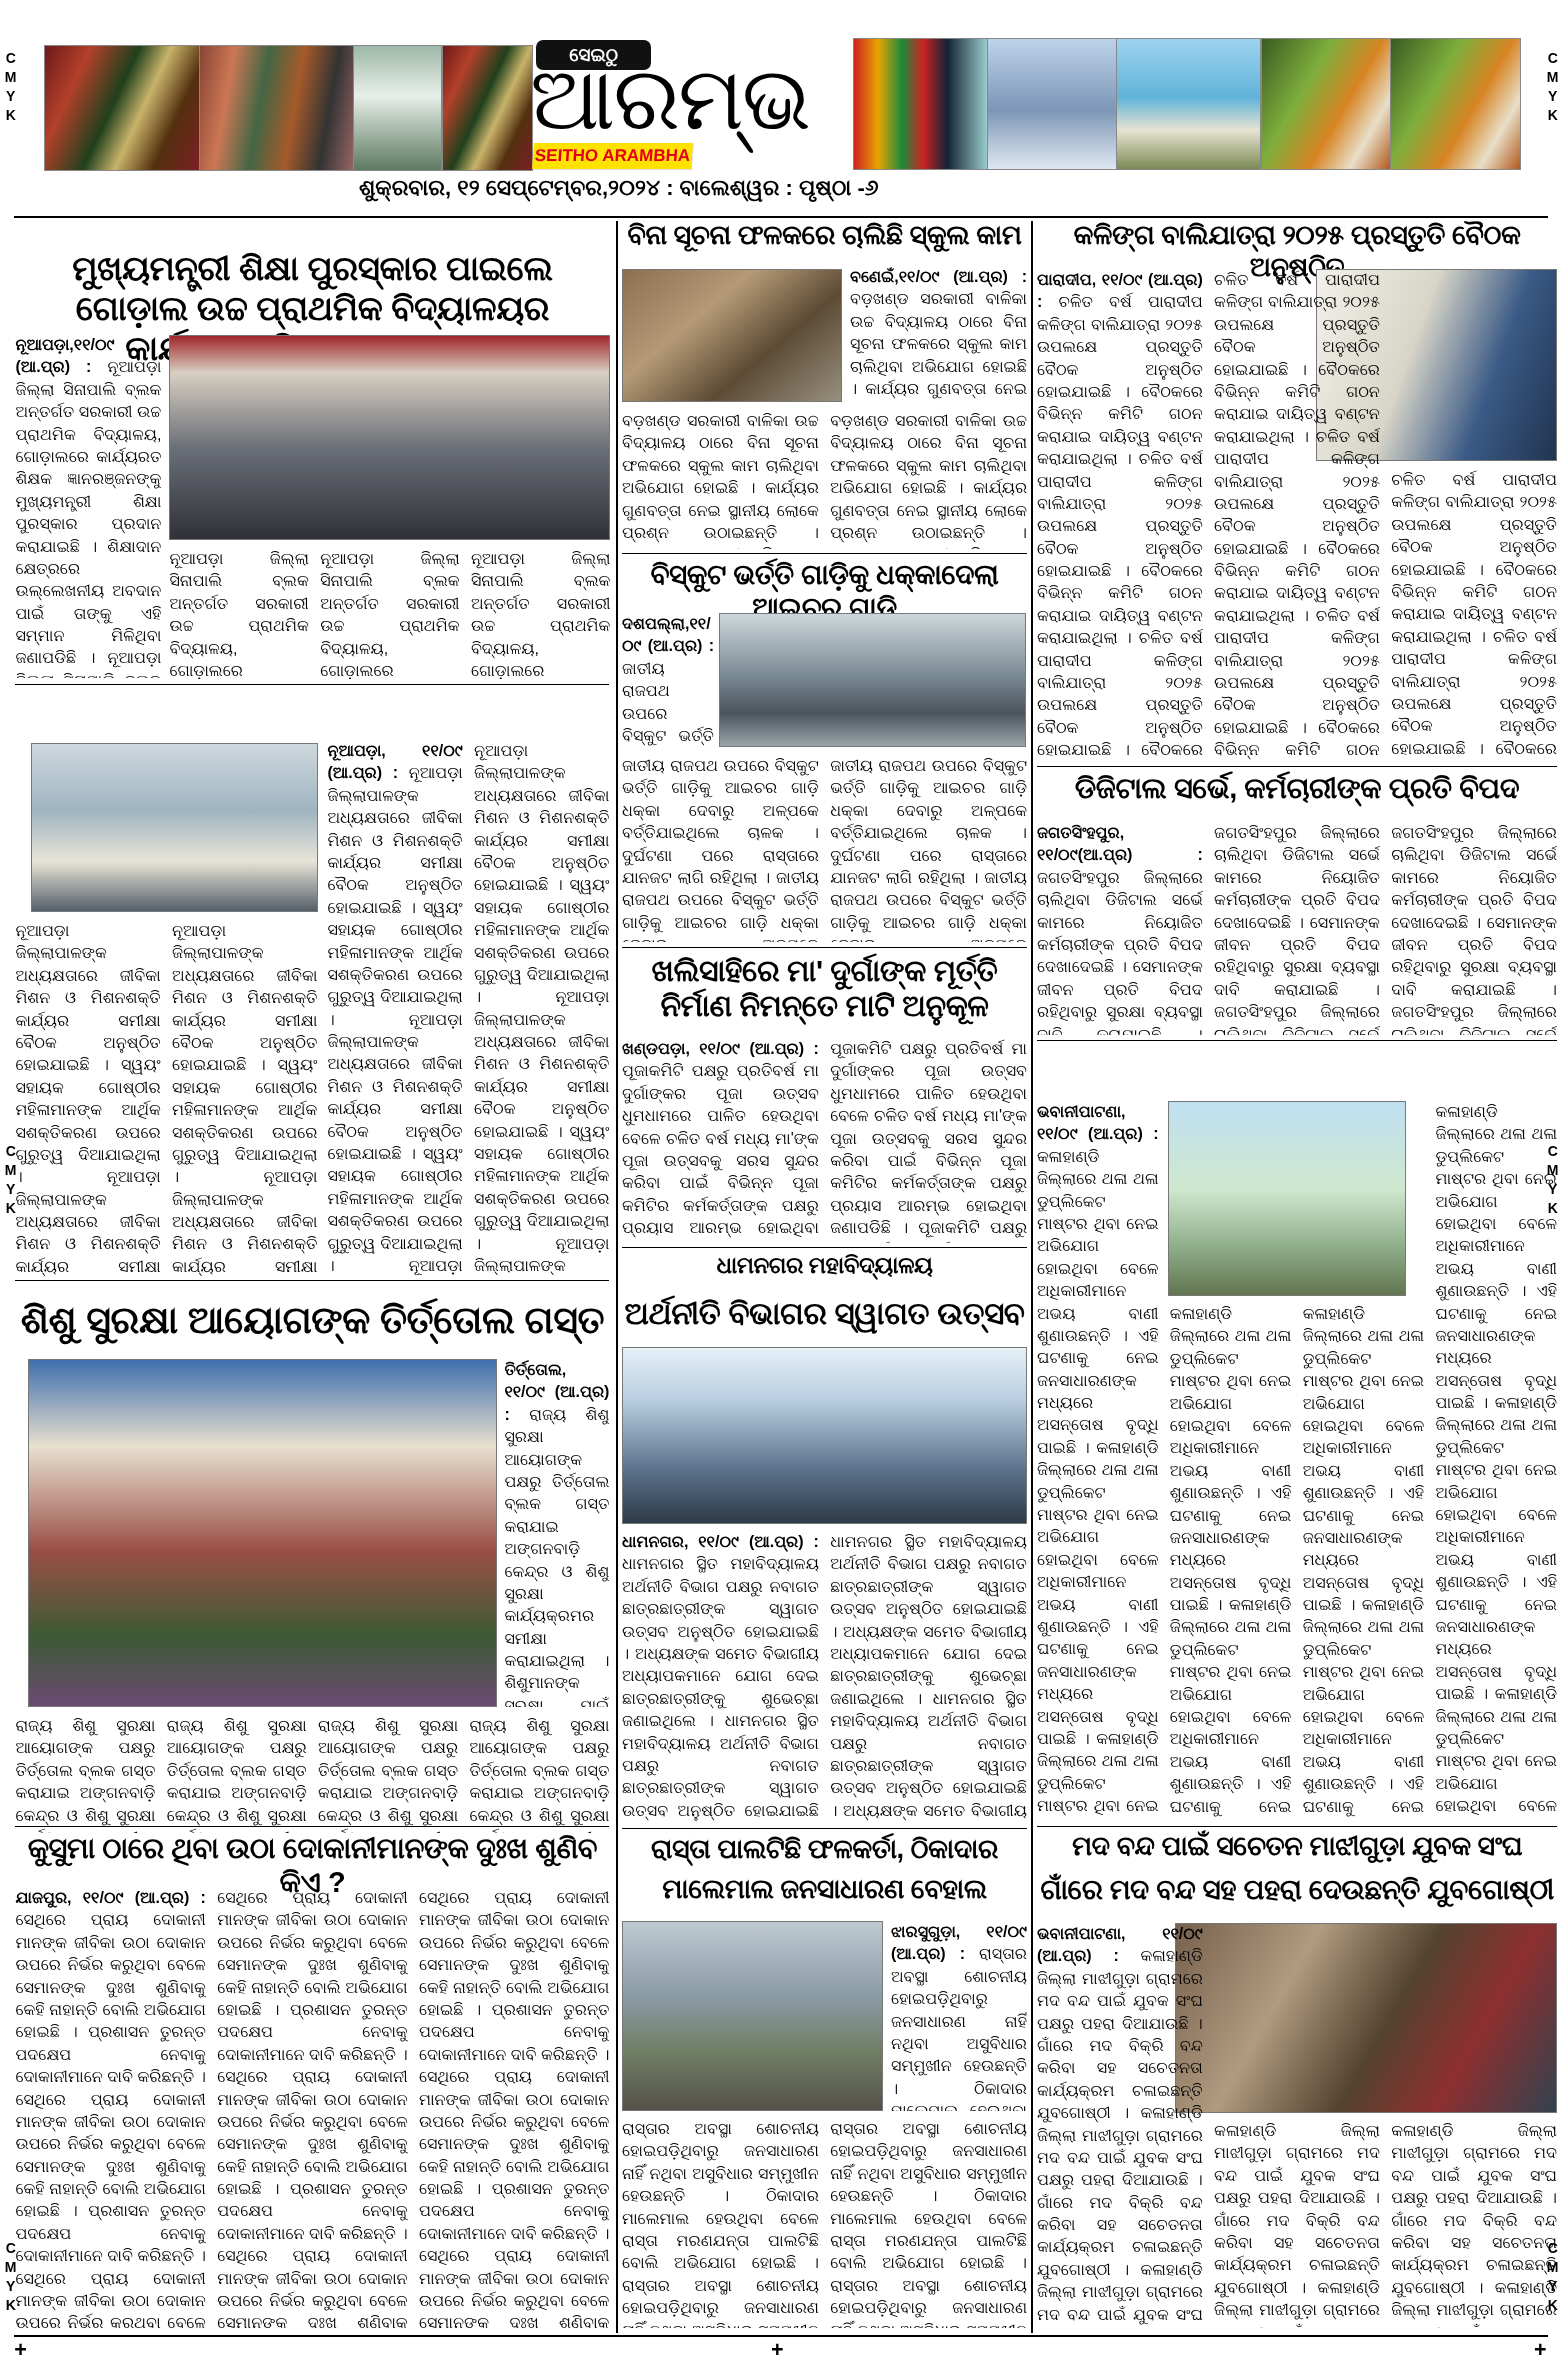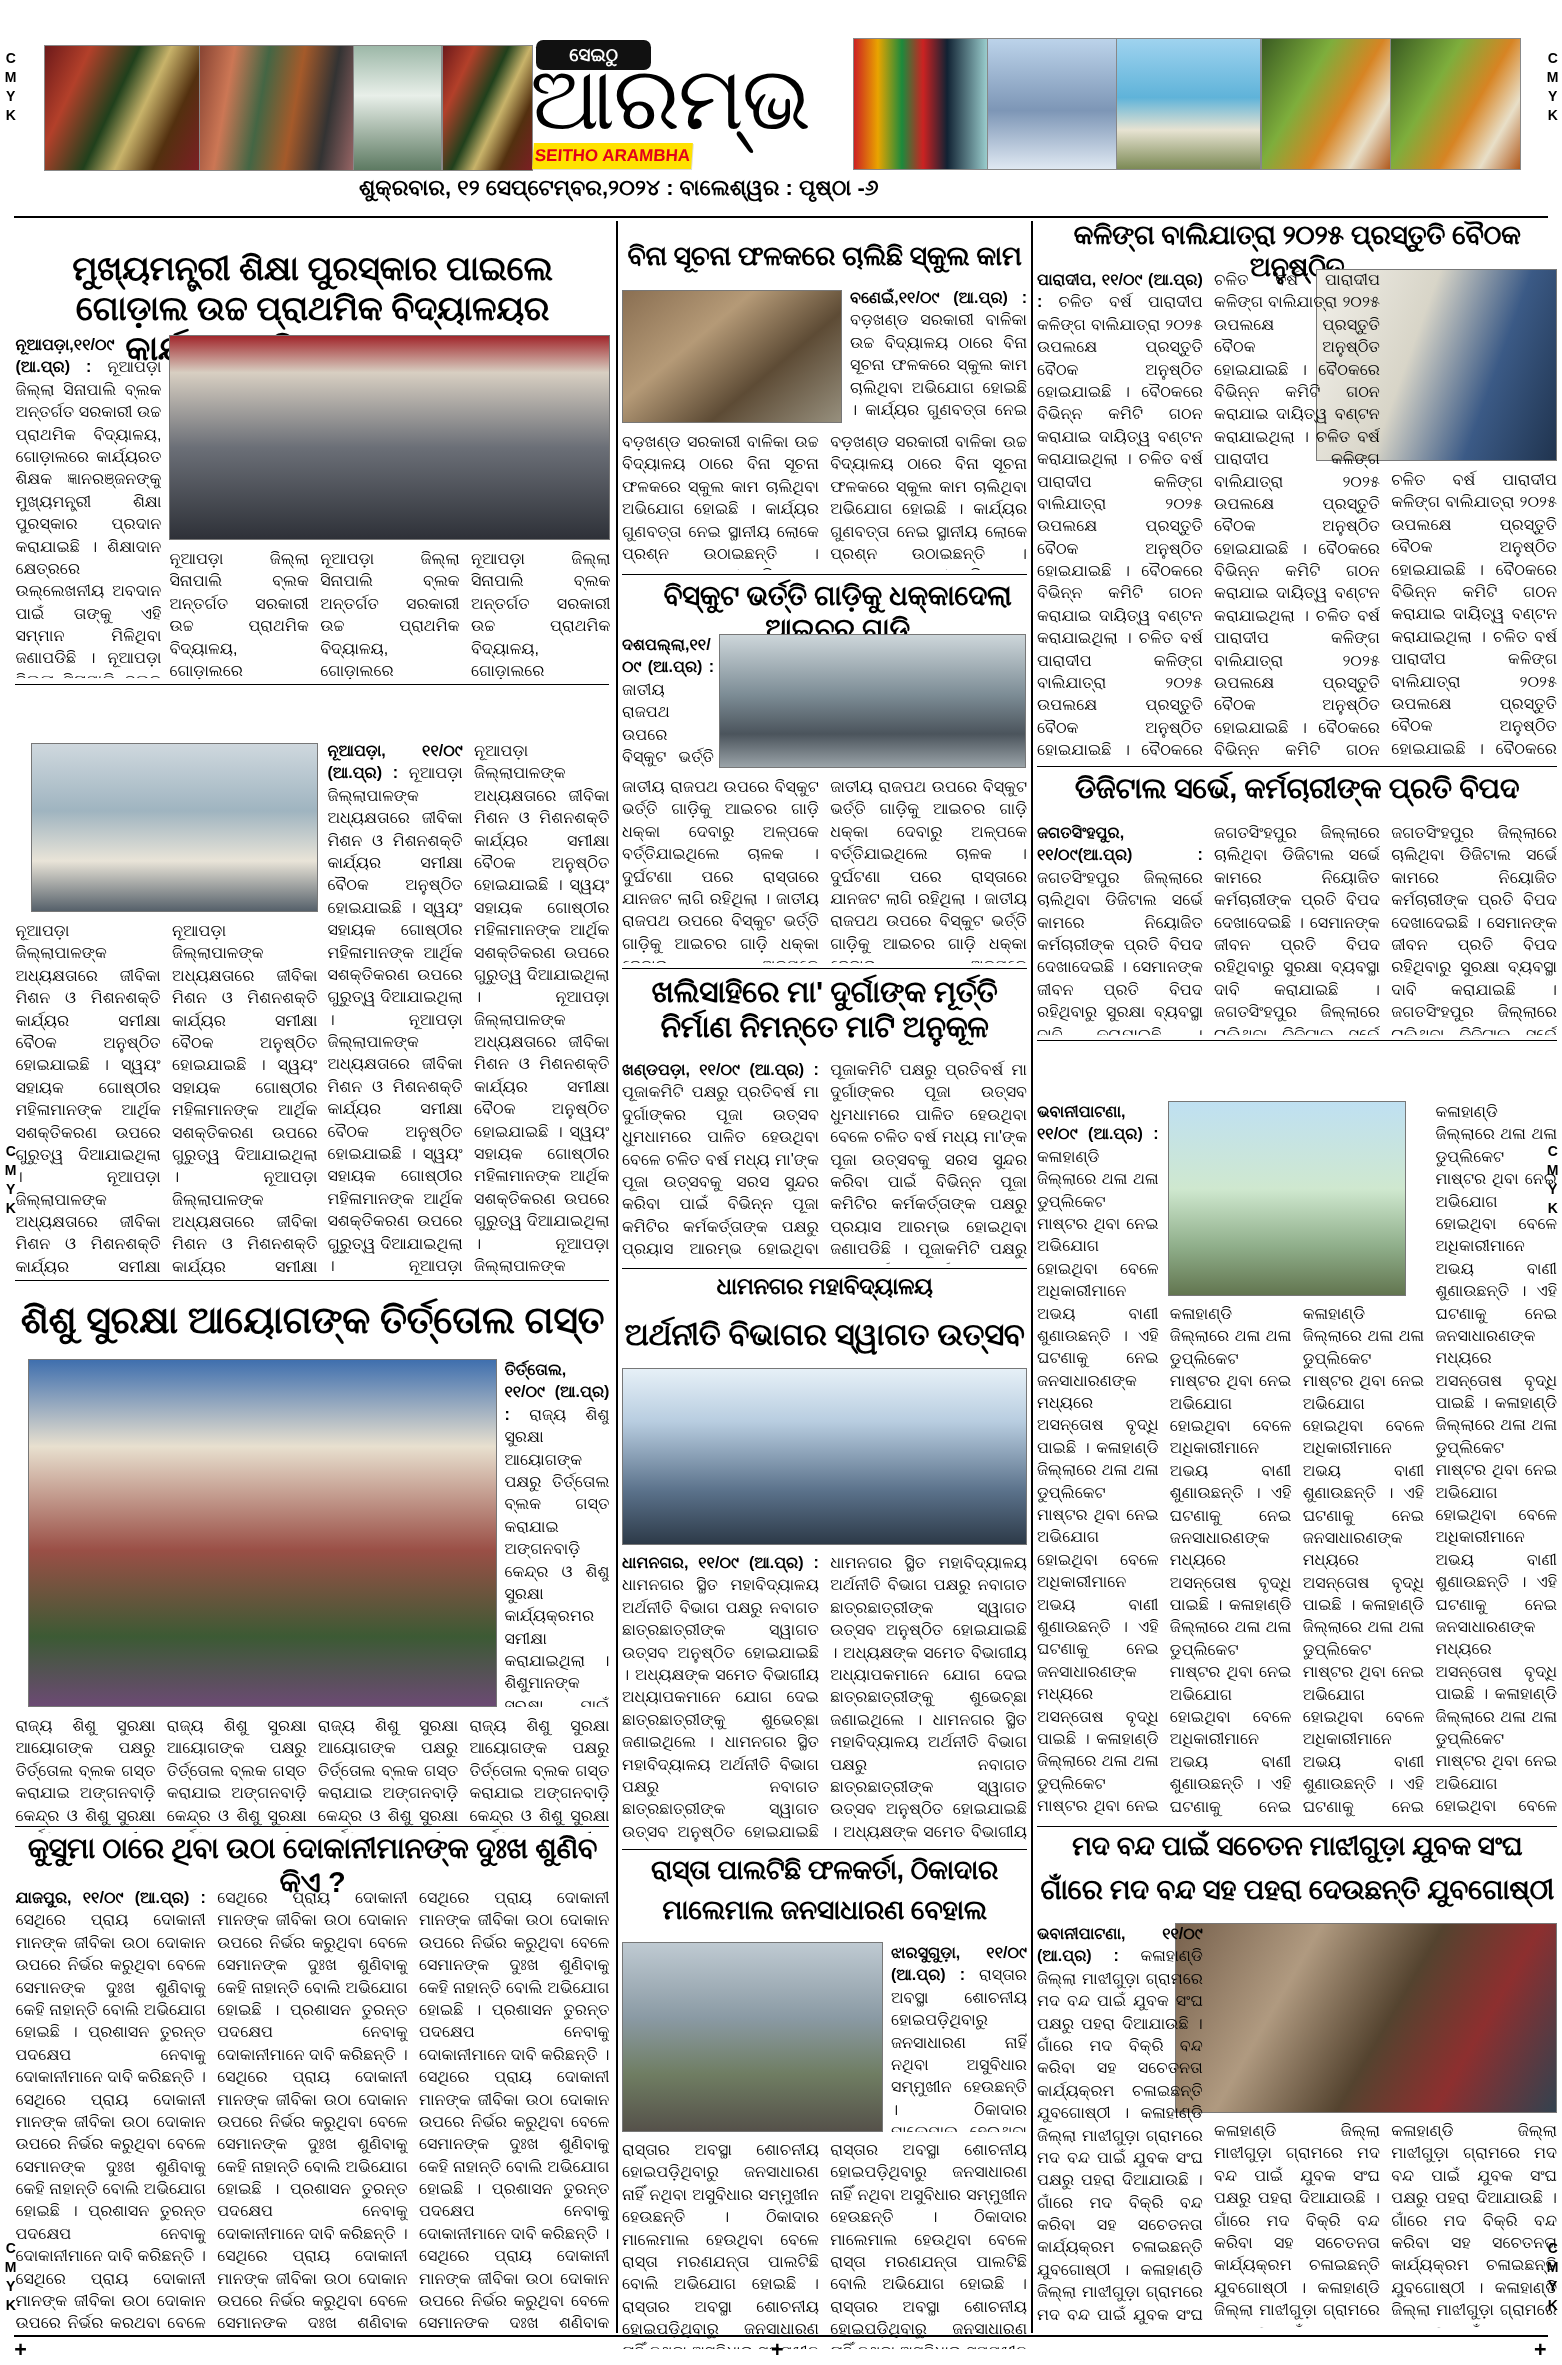--- a/index.html
+++ b/index.html
@@ -152,37 +152,37 @@
   <div class="art" style="left:0;top:1611px;width:594px;height:499px;">
     <div class="hl" style="position:absolute;left:0;top:0;width:594px;font-size:29px;">କୁସୁମା ଠାରେ ଥିବା ଉଠା ଦୋକାନୀମାନଙ୍କ ଦୁଃଖ ଶୁଣିବ କିଏ ?</div>
     <div class="cols" style="left:0;top:56px;width:594px;height:441px;">
       <div class="col"><b>ଯାଜପୁର, ୧୧/୦୯ (ଆ.ପ୍ର) :</b> <span>ସେଥିରେ ପ୍ରାୟ ଦୋକାନୀ ମାନଙ୍କ ଜୀବିକା ଉଠା ଦୋକାନ ଉପରେ ନିର୍ଭର କରୁଥିବା ବେଳେ ସେମାନଙ୍କ ଦୁଃଖ ଶୁଣିବାକୁ କେହି ନାହାନ୍ତି ବୋଲି ଅଭିଯୋଗ ହୋଇଛି । ପ୍ରଶାସନ ତୁରନ୍ତ ପଦକ୍ଷେପ ନେବାକୁ ଦୋକାନୀମାନେ ଦାବି କରିଛନ୍ତି । ସେଥିରେ ପ୍ରାୟ ଦୋକାନୀ ମାନଙ୍କ ଜୀବିକା ଉଠା ଦୋକାନ ଉପରେ ନିର୍ଭର କରୁଥିବା ବେଳେ ସେମାନଙ୍କ ଦୁଃଖ ଶୁଣିବାକୁ କେହି ନାହାନ୍ତି ବୋଲି ଅଭିଯୋଗ ହୋଇଛି । ପ୍ରଶାସନ ତୁରନ୍ତ ପଦକ୍ଷେପ ନେବାକୁ ଦୋକାନୀମାନେ ଦାବି କରିଛନ୍ତି । ସେଥିରେ ପ୍ରାୟ ଦୋକାନୀ ମାନଙ୍କ ଜୀବିକା ଉଠା ଦୋକାନ ଉପରେ ନିର୍ଭର କରୁଥିବା ବେଳେ ସେମାନଙ୍କ ଦୁଃଖ ଶୁଣିବାକୁ କେହି ନାହାନ୍ତି ବୋଲି ଅଭିଯୋଗ ହୋଇଛି । ପ୍ରଶାସନ ତୁରନ୍ତ ପଦକ୍ଷେପ ନେବାକୁ ଦୋକାନୀମାନେ ଦାବି କରିଛନ୍ତି । ସେଥିରେ ପ୍ରାୟ ଦୋକାନୀ ମାନଙ୍କ ଜୀବିକା ଉଠା ଦୋକାନ ଉପରେ ନିର୍ଭର କରୁଥିବା ବେଳେ ସେମାନଙ୍କ ଦୁଃଖ ଶୁଣିବାକୁ କେହି ନାହାନ୍ତି ବୋଲି ଅଭିଯୋଗ ହୋଇଛି । ପ୍ରଶାସନ ତୁରନ୍ତ ପଦକ୍ଷେପ ନେବାକୁ ଦୋକାନୀମାନେ ଦାବି କରିଛନ୍ତି । ସେଥିରେ ପ୍ରାୟ ଦୋକାନୀ ମାନଙ୍କ ଜୀବିକା ଉଠା ଦୋକାନ ଉପରେ ନିର୍ଭର କରୁଥିବା ବେଳେ ସେମାନଙ୍କ ଦୁଃଖ ଶୁଣିବାକୁ କେହି ନାହାନ୍ତି ବୋଲି ଅଭିଯୋଗ ହୋଇଛି । ପ୍ରଶାସନ ତୁରନ୍ତ ପଦକ୍ଷେପ ନେବାକୁ ଦୋକାନୀମାନେ ଦାବି କରିଛନ୍ତି । ସେଥିରେ ପ୍ରାୟ ଦୋକାନୀ ମାନଙ୍କ ଜୀବିକା ଉଠା ଦୋକାନ ଉପରେ ନିର୍ଭର କରୁଥିବା ବେଳେ ସେମାନଙ୍କ ଦୁଃଖ ଶୁଣିବାକୁ କେହି ନାହାନ୍ତି ବୋଲି ଅଭିଯୋଗ ହୋଇଛି । ପ୍ରଶାସନ ତୁରନ୍ତ ପଦକ୍ଷେପ ନେବାକୁ ଦୋକାନୀମାନେ ଦାବି କରିଛନ୍ତି ।</span></div>
       <div class="col">ସେଥିରେ ପ୍ରାୟ ଦୋକାନୀ ମାନଙ୍କ ଜୀବିକା ଉଠା ଦୋକାନ ଉପରେ ନିର୍ଭର କରୁଥିବା ବେଳେ ସେମାନଙ୍କ ଦୁଃଖ ଶୁଣିବାକୁ କେହି ନାହାନ୍ତି ବୋଲି ଅଭିଯୋଗ ହୋଇଛି । ପ୍ରଶାସନ ତୁରନ୍ତ ପଦକ୍ଷେପ ନେବାକୁ ଦୋକାନୀମାନେ ଦାବି କରିଛନ୍ତି । ସେଥିରେ ପ୍ରାୟ ଦୋକାନୀ ମାନଙ୍କ ଜୀବିକା ଉଠା ଦୋକାନ ଉପରେ ନିର୍ଭର କରୁଥିବା ବେଳେ ସେମାନଙ୍କ ଦୁଃଖ ଶୁଣିବାକୁ କେହି ନାହାନ୍ତି ବୋଲି ଅଭିଯୋଗ ହୋଇଛି । ପ୍ରଶାସନ ତୁରନ୍ତ ପଦକ୍ଷେପ ନେବାକୁ ଦୋକାନୀମାନେ ଦାବି କରିଛନ୍ତି । ସେଥିରେ ପ୍ରାୟ ଦୋକାନୀ ମାନଙ୍କ ଜୀବିକା ଉଠା ଦୋକାନ ଉପରେ ନିର୍ଭର କରୁଥିବା ବେଳେ ସେମାନଙ୍କ ଦୁଃଖ ଶୁଣିବାକୁ କେହି ନାହାନ୍ତି ବୋଲି ଅଭିଯୋଗ ହୋଇଛି । ପ୍ରଶାସନ ତୁରନ୍ତ ପଦକ୍ଷେପ ନେବାକୁ ଦୋକାନୀମାନେ ଦାବି କରିଛନ୍ତି । ସେଥିରେ ପ୍ରାୟ ଦୋକାନୀ ମାନଙ୍କ ଜୀବିକା ଉଠା ଦୋକାନ ଉପରେ ନିର୍ଭର କରୁଥିବା ବେଳେ ସେମାନଙ୍କ ଦୁଃଖ ଶୁଣିବାକୁ କେହି ନାହାନ୍ତି ବୋଲି ଅଭିଯୋଗ ହୋଇଛି । ପ୍ରଶାସନ ତୁରନ୍ତ ପଦକ୍ଷେପ ନେବାକୁ ଦୋକାନୀମାନେ ଦାବି କରିଛନ୍ତି । ସେଥିରେ ପ୍ରାୟ ଦୋକାନୀ ମାନଙ୍କ ଜୀବିକା ଉଠା ଦୋକାନ ଉପରେ ନିର୍ଭର କରୁଥିବା ବେଳେ ସେମାନଙ୍କ ଦୁଃଖ ଶୁଣିବାକୁ କେହି ନାହାନ୍ତି ବୋଲି ଅଭିଯୋଗ ହୋଇଛି । ପ୍ରଶାସନ ତୁରନ୍ତ ପଦକ୍ଷେପ ନେବାକୁ ଦୋକାନୀମାନେ ଦାବି କରିଛନ୍ତି । ସେଥିରେ ପ୍ରାୟ ଦୋକାନୀ ମାନଙ୍କ ଜୀବିକା ଉଠା ଦୋକାନ ଉପରେ ନିର୍ଭର କରୁଥିବା ବେଳେ ସେମାନଙ୍କ ଦୁଃଖ ଶୁଣିବାକୁ କେହି ନାହାନ୍ତି ବୋଲି ଅଭିଯୋଗ ହୋଇଛି । ପ୍ରଶାସନ ତୁରନ୍ତ ପଦକ୍ଷେପ ନେବାକୁ ଦୋକାନୀମାନେ ଦାବି କରିଛନ୍ତି ।</div>
       <div class="col">ସେଥିରେ ପ୍ରାୟ ଦୋକାନୀ ମାନଙ୍କ ଜୀବିକା ଉଠା ଦୋକାନ ଉପରେ ନିର୍ଭର କରୁଥିବା ବେଳେ ସେମାନଙ୍କ ଦୁଃଖ ଶୁଣିବାକୁ କେହି ନାହାନ୍ତି ବୋଲି ଅଭିଯୋଗ ହୋଇଛି । ପ୍ରଶାସନ ତୁରନ୍ତ ପଦକ୍ଷେପ ନେବାକୁ ଦୋକାନୀମାନେ ଦାବି କରିଛନ୍ତି । ସେଥିରେ ପ୍ରାୟ ଦୋକାନୀ ମାନଙ୍କ ଜୀବିକା ଉଠା ଦୋକାନ ଉପରେ ନିର୍ଭର କରୁଥିବା ବେଳେ ସେମାନଙ୍କ ଦୁଃଖ ଶୁଣିବାକୁ କେହି ନାହାନ୍ତି ବୋଲି ଅଭିଯୋଗ ହୋଇଛି । ପ୍ରଶାସନ ତୁରନ୍ତ ପଦକ୍ଷେପ ନେବାକୁ ଦୋକାନୀମାନେ ଦାବି କରିଛନ୍ତି । ସେଥିରେ ପ୍ରାୟ ଦୋକାନୀ ମାନଙ୍କ ଜୀବିକା ଉଠା ଦୋକାନ ଉପରେ ନିର୍ଭର କରୁଥିବା ବେଳେ ସେମାନଙ୍କ ଦୁଃଖ ଶୁଣିବାକୁ କେହି ନାହାନ୍ତି ବୋଲି ଅଭିଯୋଗ ହୋଇଛି । ପ୍ରଶାସନ ତୁରନ୍ତ ପଦକ୍ଷେପ ନେବାକୁ ଦୋକାନୀମାନେ ଦାବି କରିଛନ୍ତି । ସେଥିରେ ପ୍ରାୟ ଦୋକାନୀ ମାନଙ୍କ ଜୀବିକା ଉଠା ଦୋକାନ ଉପରେ ନିର୍ଭର କରୁଥିବା ବେଳେ ସେମାନଙ୍କ ଦୁଃଖ ଶୁଣିବାକୁ କେହି ନାହାନ୍ତି ବୋଲି ଅଭିଯୋଗ ହୋଇଛି । ପ୍ରଶାସନ ତୁରନ୍ତ ପଦକ୍ଷେପ ନେବାକୁ ଦୋକାନୀମାନେ ଦାବି କରିଛନ୍ତି । ସେଥିରେ ପ୍ରାୟ ଦୋକାନୀ ମାନଙ୍କ ଜୀବିକା ଉଠା ଦୋକାନ ଉପରେ ନିର୍ଭର କରୁଥିବା ବେଳେ ସେମାନଙ୍କ ଦୁଃଖ ଶୁଣିବାକୁ କେହି ନାହାନ୍ତି ବୋଲି ଅଭିଯୋଗ ହୋଇଛି । ପ୍ରଶାସନ ତୁରନ୍ତ ପଦକ୍ଷେପ ନେବାକୁ ଦୋକାନୀମାନେ ଦାବି କରିଛନ୍ତି । ସେଥିରେ ପ୍ରାୟ ଦୋକାନୀ ମାନଙ୍କ ଜୀବିକା ଉଠା ଦୋକାନ ଉପରେ ନିର୍ଭର କରୁଥିବା ବେଳେ ସେମାନଙ୍କ ଦୁଃଖ ଶୁଣିବାକୁ କେହି ନାହାନ୍ତି ବୋଲି ଅଭିଯୋଗ ହୋଇଛି । ପ୍ରଶାସନ ତୁରନ୍ତ ପଦକ୍ଷେପ ନେବାକୁ ଦୋକାନୀମାନେ ଦାବି କରିଛନ୍ତି ।</div>
     </div>
   </div>
 </div>
 
-<div class="abs" style="left:622px;top:220px;width:405px;height:2112px;margin-top:21px;">
+<div class="abs" style="left:622px;top:220px;width:405px;height:2112px;">
 
   <div class="art" style="left:0;top:0;width:405px;height:330px;">
     <div class="hl" style="position:absolute;left:0;top:0;width:405px;font-size:27px;">ବିନା ସୂଚନା ଫଳକରେ ଚାଲିଛି ସ୍କୁଲ କାମ</div>
     <div class="photo ph-rubble" style="left:0;top:49px;width:220px;height:133px;"></div>
     <div class="cols" style="left:228px;top:46px;width:177px;height:137px;">
       <div class="col"><b>ବଣେଇଁ,୧୧/୦୯ (ଆ.ପ୍ର) :</b> <span>ବଡ଼ଖଣ୍ଡ ସରକାରୀ ବାଳିକା ଉଚ୍ଚ ବିଦ୍ୟାଳୟ ଠାରେ ବିନା ସୂଚନା ଫଳକରେ ସ୍କୁଲ କାମ ଚାଲିଥିବା ଅଭିଯୋଗ ହୋଇଛି । କାର୍ଯ୍ୟର ଗୁଣବତ୍ତା ନେଇ ସ୍ଥାନୀୟ ଲୋକେ ପ୍ରଶ୍ନ ଉଠାଇଛନ୍ତି । ବଡ଼ଖଣ୍ଡ ସରକାରୀ ବାଳିକା ଉଚ୍ଚ ବିଦ୍ୟାଳୟ ଠାରେ ବିନା ସୂଚନା ଫଳକରେ ସ୍କୁଲ କାମ ଚାଲିଥିବା ଅଭିଯୋଗ ହୋଇଛି । କାର୍ଯ୍ୟର ଗୁଣବତ୍ତା ନେଇ ସ୍ଥାନୀୟ ଲୋକେ ପ୍ରଶ୍ନ ଉଠାଇଛନ୍ତି । ବଡ଼ଖଣ୍ଡ ସରକାରୀ ବାଳିକା ଉଚ୍ଚ ବିଦ୍ୟାଳୟ ଠାରେ ବିନା ସୂଚନା ଫଳକରେ ସ୍କୁଲ କାମ ଚାଲିଥିବା ଅଭିଯୋଗ ହୋଇଛି । କାର୍ଯ୍ୟର ଗୁଣବତ୍ତା ନେଇ ସ୍ଥାନୀୟ ଲୋକେ ପ୍ରଶ୍ନ ଉଠାଇଛନ୍ତି ।</span></div>
     </div>
     <div class="cols" style="left:0;top:190px;width:405px;height:139px;">
       <div class="col">ବଡ଼ଖଣ୍ଡ ସରକାରୀ ବାଳିକା ଉଚ୍ଚ ବିଦ୍ୟାଳୟ ଠାରେ ବିନା ସୂଚନା ଫଳକରେ ସ୍କୁଲ କାମ ଚାଲିଥିବା ଅଭିଯୋଗ ହୋଇଛି । କାର୍ଯ୍ୟର ଗୁଣବତ୍ତା ନେଇ ସ୍ଥାନୀୟ ଲୋକେ ପ୍ରଶ୍ନ ଉଠାଇଛନ୍ତି । ବଡ଼ଖଣ୍ଡ ସରକାରୀ ବାଳିକା ଉଚ୍ଚ ବିଦ୍ୟାଳୟ ଠାରେ ବିନା ସୂଚନା ଫଳକରେ ସ୍କୁଲ କାମ ଚାଲିଥିବା ଅଭିଯୋଗ ହୋଇଛି । କାର୍ଯ୍ୟର ଗୁଣବତ୍ତା ନେଇ ସ୍ଥାନୀୟ ଲୋକେ ପ୍ରଶ୍ନ ଉଠାଇଛନ୍ତି । ବଡ଼ଖଣ୍ଡ ସରକାରୀ ବାଳିକା ଉଚ୍ଚ ବିଦ୍ୟାଳୟ ଠାରେ ବିନା ସୂଚନା ଫଳକରେ ସ୍କୁଲ କାମ ଚାଲିଥିବା ଅଭିଯୋଗ ହୋଇଛି । କାର୍ଯ୍ୟର ଗୁଣବତ୍ତା ନେଇ ସ୍ଥାନୀୟ ଲୋକେ ପ୍ରଶ୍ନ ଉଠାଇଛନ୍ତି ।</div>
       <div class="col">ବଡ଼ଖଣ୍ଡ ସରକାରୀ ବାଳିକା ଉଚ୍ଚ ବିଦ୍ୟାଳୟ ଠାରେ ବିନା ସୂଚନା ଫଳକରେ ସ୍କୁଲ କାମ ଚାଲିଥିବା ଅଭିଯୋଗ ହୋଇଛି । କାର୍ଯ୍ୟର ଗୁଣବତ୍ତା ନେଇ ସ୍ଥାନୀୟ ଲୋକେ ପ୍ରଶ୍ନ ଉଠାଇଛନ୍ତି । ବଡ଼ଖଣ୍ଡ ସରକାରୀ ବାଳିକା ଉଚ୍ଚ ବିଦ୍ୟାଳୟ ଠାରେ ବିନା ସୂଚନା ଫଳକରେ ସ୍କୁଲ କାମ ଚାଲିଥିବା ଅଭିଯୋଗ ହୋଇଛି । କାର୍ଯ୍ୟର ଗୁଣବତ୍ତା ନେଇ ସ୍ଥାନୀୟ ଲୋକେ ପ୍ରଶ୍ନ ଉଠାଇଛନ୍ତି । ବଡ଼ଖଣ୍ଡ ସରକାରୀ ବାଳିକା ଉଚ୍ଚ ବିଦ୍ୟାଳୟ ଠାରେ ବିନା ସୂଚନା ଫଳକରେ ସ୍କୁଲ କାମ ଚାଲିଥିବା ଅଭିଯୋଗ ହୋଇଛି । କାର୍ଯ୍ୟର ଗୁଣବତ୍ତା ନେଇ ସ୍ଥାନୀୟ ଲୋକେ ପ୍ରଶ୍ନ ଉଠାଇଛନ୍ତି ।</div>
     </div>
   </div>
   <div class="rule-h abs" style="left:0;top:333px;width:405px;height:1px;"></div>
 
   <div class="art" style="left:0;top:338px;width:405px;height:387px;">
-    <div class="hl" style="position:absolute;left:13px;top:0;width:405px;font-size:28px;">ବିସ୍କୁଟ ଭର୍ତ୍ତି ଗାଡ଼ିକୁ ଧକ୍କାଦେଲା ଆଇଚର ଗାଡ଼ି</div>
+    <div class="hl" style="position:absolute;left:0;top:0;width:405px;font-size:28px;">ବିସ୍କୁଟ ଭର୍ତ୍ତି ଗାଡ଼ିକୁ ଧକ୍କାଦେଲା ଆଇଚର ଗାଡ଼ି</div>
     <div class="cols" style="left:0;top:55px;width:92px;height:134px;">
       <div class="col"><b>ଦଶପଲ୍ଲା,୧୧/୦୯ (ଆ.ପ୍ର) :</b> <span>ଜାତୀୟ ରାଜପଥ ଉପରେ ବିସ୍କୁଟ ଭର୍ତ୍ତି ଗାଡ଼ିକୁ ଆଇଚର ଗାଡ଼ି ଧକ୍କା ଦେବାରୁ ଅଳ୍ପକେ ବର୍ତ୍ତିଯାଇଥିଲେ ଚାଳକ । ଦୁର୍ଘଟଣା ପରେ ରାସ୍ତାରେ ଯାନଜଟ ଲାଗି ରହିଥିଲା । ଜାତୀୟ ରାଜପଥ ଉପରେ ବିସ୍କୁଟ ଭର୍ତ୍ତି ଗାଡ଼ିକୁ ଆଇଚର ଗାଡ଼ି ଧକ୍କା ଦେବାରୁ ଅଳ୍ପକେ ବର୍ତ୍ତିଯାଇଥିଲେ ଚାଳକ । ଦୁର୍ଘଟଣା ପରେ ରାସ୍ତାରେ ଯାନଜଟ ଲାଗି ରହିଥିଲା ।</span></div>
     </div>
     <div class="photo ph-truck" style="left:97px;top:55px;width:307px;height:134px;"></div>
     <div class="cols" style="left:0;top:197px;width:405px;height:187px;">
       <div class="col">ଜାତୀୟ ରାଜପଥ ଉପରେ ବିସ୍କୁଟ ଭର୍ତ୍ତି ଗାଡ଼ିକୁ ଆଇଚର ଗାଡ଼ି ଧକ୍କା ଦେବାରୁ ଅଳ୍ପକେ ବର୍ତ୍ତିଯାଇଥିଲେ ଚାଳକ । ଦୁର୍ଘଟଣା ପରେ ରାସ୍ତାରେ ଯାନଜଟ ଲାଗି ରହିଥିଲା । ଜାତୀୟ ରାଜପଥ ଉପରେ ବିସ୍କୁଟ ଭର୍ତ୍ତି ଗାଡ଼ିକୁ ଆଇଚର ଗାଡ଼ି ଧକ୍କା ଦେବାରୁ ଅଳ୍ପକେ ବର୍ତ୍ତିଯାଇଥିଲେ ଚାଳକ । ଦୁର୍ଘଟଣା ପରେ ରାସ୍ତାରେ ଯାନଜଟ ଲାଗି ରହିଥିଲା । ଜାତୀୟ ରାଜପଥ ଉପରେ ବିସ୍କୁଟ ଭର୍ତ୍ତି ଗାଡ଼ିକୁ ଆଇଚର ଗାଡ଼ି ଧକ୍କା ଦେବାରୁ ଅଳ୍ପକେ ବର୍ତ୍ତିଯାଇଥିଲେ ଚାଳକ । ଦୁର୍ଘଟଣା ପରେ ରାସ୍ତାରେ ଯାନଜଟ ଲାଗି ରହିଥିଲା । ଜାତୀୟ ରାଜପଥ ଉପରେ ବିସ୍କୁଟ ଭର୍ତ୍ତି ଗାଡ଼ିକୁ ଆଇଚର ଗାଡ଼ି ଧକ୍କା ଦେବାରୁ ଅଳ୍ପକେ ବର୍ତ୍ତିଯାଇଥିଲେ ଚାଳକ । ଦୁର୍ଘଟଣା ପରେ ରାସ୍ତାରେ ଯାନଜଟ ଲାଗି ରହିଥିଲା ।</div>
       <div class="col">ଜାତୀୟ ରାଜପଥ ଉପରେ ବିସ୍କୁଟ ଭର୍ତ୍ତି ଗାଡ଼ିକୁ ଆଇଚର ଗାଡ଼ି ଧକ୍କା ଦେବାରୁ ଅଳ୍ପକେ ବର୍ତ୍ତିଯାଇଥିଲେ ଚାଳକ । ଦୁର୍ଘଟଣା ପରେ ରାସ୍ତାରେ ଯାନଜଟ ଲାଗି ରହିଥିଲା । ଜାତୀୟ ରାଜପଥ ଉପରେ ବିସ୍କୁଟ ଭର୍ତ୍ତି ଗାଡ଼ିକୁ ଆଇଚର ଗାଡ଼ି ଧକ୍କା ଦେବାରୁ ଅଳ୍ପକେ ବର୍ତ୍ତିଯାଇଥିଲେ ଚାଳକ । ଦୁର୍ଘଟଣା ପରେ ରାସ୍ତାରେ ଯାନଜଟ ଲାଗି ରହିଥିଲା । ଜାତୀୟ ରାଜପଥ ଉପରେ ବିସ୍କୁଟ ଭର୍ତ୍ତି ଗାଡ଼ିକୁ ଆଇଚର ଗାଡ଼ି ଧକ୍କା ଦେବାରୁ ଅଳ୍ପକେ ବର୍ତ୍ତିଯାଇଥିଲେ ଚାଳକ । ଦୁର୍ଘଟଣା ପରେ ରାସ୍ତାରେ ଯାନଜଟ ଲାଗି ରହିଥିଲା । ଜାତୀୟ ରାଜପଥ ଉପରେ ବିସ୍କୁଟ ଭର୍ତ୍ତି ଗାଡ଼ିକୁ ଆଇଚର ଗାଡ଼ି ଧକ୍କା ଦେବାରୁ ଅଳ୍ପକେ ବର୍ତ୍ତିଯାଇଥିଲେ ଚାଳକ । ଦୁର୍ଘଟଣା ପରେ ରାସ୍ତାରେ ଯାନଜଟ ଲାଗି ରହିଥିଲା ।</div>
     </div>
   </div>
   <div class="rule-h abs" style="left:0;top:727px;width:405px;height:1px;"></div>

